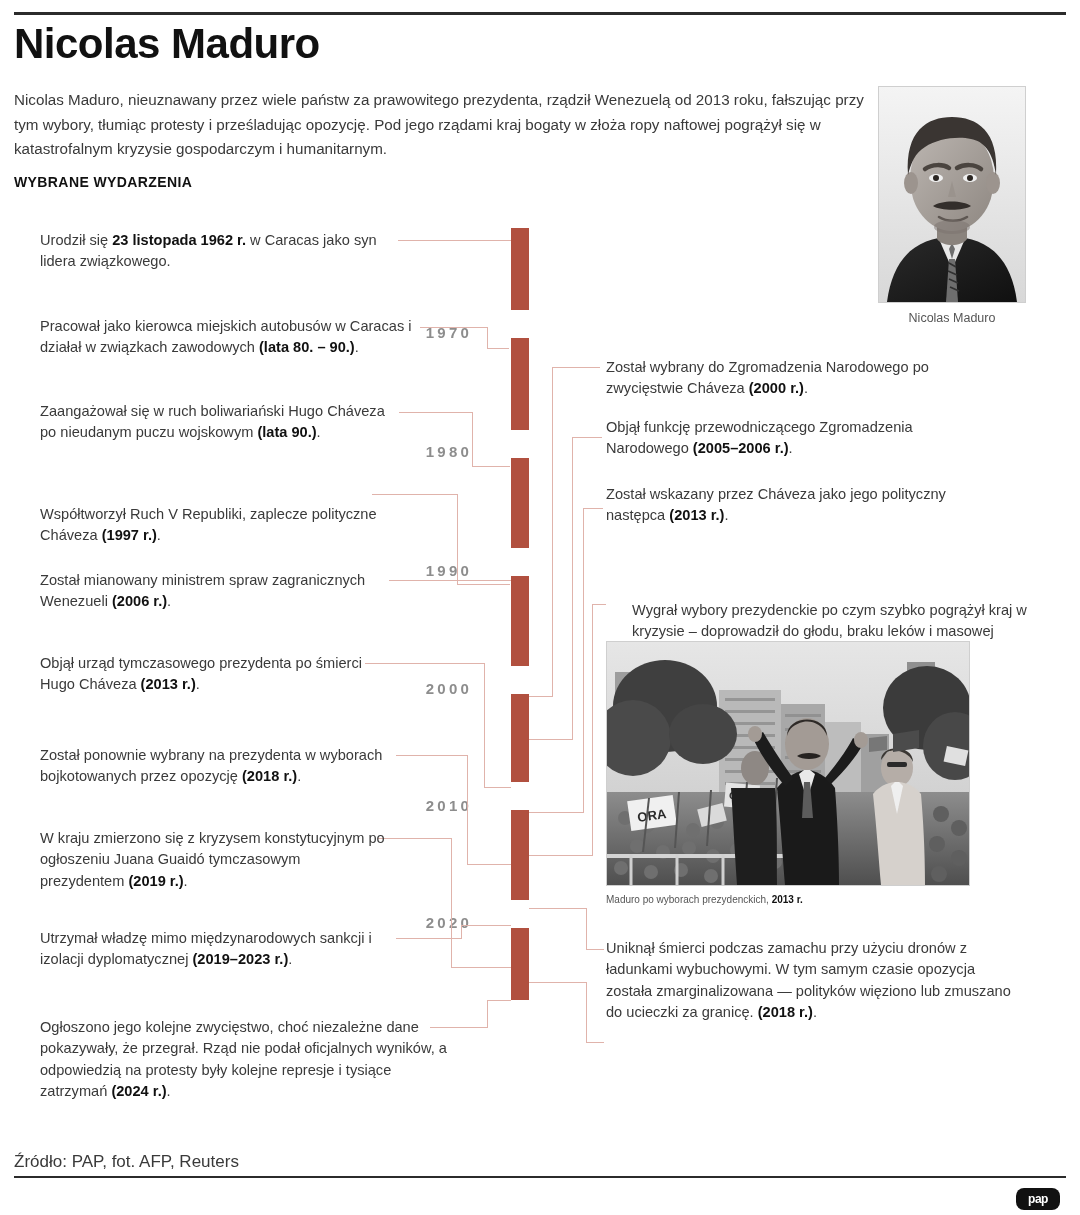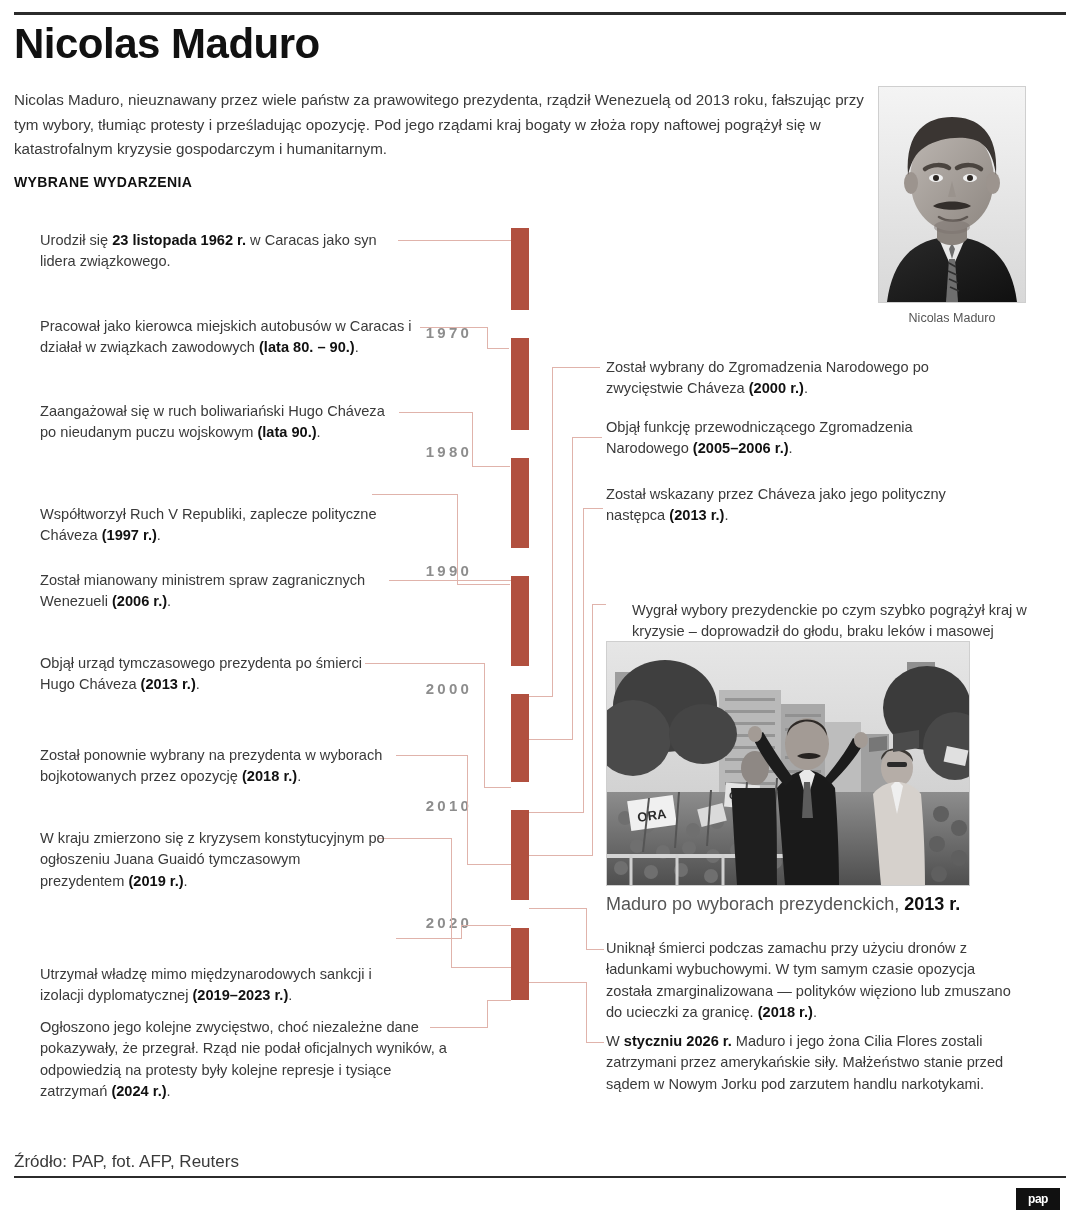--- a/index.html
+++ b/index.html
@@ -76,36 +76,36 @@
   .ev.right{text-align:left;}
 
   
   .photo-wrap{position:absolute;left:606px;top:641px;width:364px;}
   .photo{
     width:362px;height:243px;border:1px solid #cfcfcf;
     overflow:hidden;position:relative;background:#9a9a9a;
   }
   .photo svg{display:block;width:100%;height:100%;}
   .photo-cap{
-    margin-top:8px;font-size:18px;color:#555555;
+    margin-top:8px;font-size:10px;color:#555555;
   }
   .photo-cap b{color:#111111;font-weight:bold;}
 
   
   .source{
     position:absolute;left:14px;top:1152px;
     font-size:17px;color:#3a3a3a;
   }
   .bottom-rule{
     position:absolute;left:14px;top:1176px;width:1052px;height:2px;
     background:#2b2b2b;
   }
   .logo{
     position:absolute;left:1016px;top:1188px;
-    width:44px;height:22px;border-radius:0;background:#111111;
+    width:44px;height:22px;border-radius:8px;background:#111111;
     display:flex;align-items:center;justify-content:center;
   }
   .logo span{
     color:#ffffff;font-size:12px;font-weight:bold;letter-spacing:-0.5px;
     line-height:1;
   }
 </style>
 </head>
 <body>
 
@@ -265,29 +265,28 @@
   <div class="conn h" style="left:529px;top:982px;width:58px;"></div>
 
   <div class="ev left" style="left:40px;top:230px;width:360px;">Urodził się <b>23 listopada 1962 r.</b> w Caracas jako syn lidera związkowego.</div>
   <div class="ev left" style="left:40px;top:316px;width:385px;">Pracował jako kierowca miejskich autobusów w Caracas i działał w związkach zawodowych <b>(lata 80. – 90.)</b>.</div>
   <div class="ev left" style="left:40px;top:401px;width:365px;">Zaangażował się w ruch boliwariański Hugo Cháveza po nieudanym puczu wojskowym <b>(lata 90.)</b>.</div>
   <div class="ev left" style="left:40px;top:484px;width:340px;margin-top:20px;">Współtworzył Ruch V Republiki, zaplecze polityczne Cháveza <b>(1997 r.)</b>.</div>
   <div class="ev left" style="left:40px;top:570px;width:355px;">Został mianowany ministrem spraw zagranicznych Wenezueli <b>(2006 r.)</b>.</div>
   <div class="ev left" style="left:40px;top:653px;width:335px;">Objął urząd tymczasowego prezydenta po śmierci Hugo Cháveza <b>(2013 r.)</b>.</div>
   <div class="ev left" style="left:40px;top:745px;width:362px;">Został ponownie wybrany na prezydenta w wyborach bojkotowanych przez opozycję <b>(2018 r.)</b>.</div>
   <div class="ev left" style="left:40px;top:828px;width:348px;">W kraju zmierzono się z kryzysem konstytucyjnym po ogłoszeniu Juana Guaidó tymczasowym prezydentem <b>(2019 r.)</b>.</div>
-  <div class="ev left" style="left:40px;top:964px;width:368px;">Utrzymał władzę mimo międzynarodowych sankcji i izolacji dyplomatycznej <b>(2019–2023 r.)</b>.</div>
+  <div class="ev left" style="left:40px;top:928px;width:368px;">Utrzymał władzę mimo międzynarodowych sankcji i izolacji dyplomatycznej <b>(2019–2023 r.)</b>.</div>
   <div class="ev left" style="left:40px;top:1017px;width:412px;">Ogłoszono jego kolejne zwycięstwo, choć niezależne dane pokazywały, że przegrał. Rząd nie podał oficjalnych wyników, a odpowiedzią na protesty były kolejne represje i tysiące zatrzymań <b>(2024 r.)</b>.</div>
 
   <div class="ev right" style="left:606px;top:357px;width:345px;">Został wybrany do Zgromadzenia Narodowego po zwycięstwie Cháveza <b>(2000 r.)</b>.</div>
   <div class="ev right" style="left:606px;top:417px;width:340px;">Objął funkcję przewodniczącego Zgromadzenia Narodowego <b>(2005–2006 r.)</b>.</div>
   <div class="ev right" style="left:606px;top:484px;width:370px;">Został wskazany przez Cháveza jako jego polityczny następca <b>(2013 r.)</b>.</div>
   <div class="ev right" style="left:632px;top:560px;width:400px;margin-top:40px;">Wygrał wybory prezydenckie po czym szybko pogrążył kraj w kryzysie – doprowadził do głodu, braku leków i masowej emigracji. <b>(2013 r.)</b>.</div>
   <div class="ev right" style="left:606px;top:938px;width:412px;">Uniknął śmierci podczas zamachu przy użyciu dronów z ładunkami wybuchowymi. W tym samym czasie opozycja została zmarginalizowana — polityków więziono lub zmuszano do ucieczki za granicę. <b>(2018 r.)</b>.</div>
-  <div class="ev right" style="left:606px;top:1031px;width:408px;">W <b>styczniu 2026 r.</b> Maduro i jego żona Cilia Flores zostali zatrzymani przez amerykańskie siły. Małżeństwo stanie przed sądem w Nowym Jorku pod zarzutem handlu narkotykami.</div>
 
   <div class="photo-wrap">
     <div class="photo">
       <svg viewBox="0 0 362 243" preserveAspectRatio="none" aria-hidden="true">
         <defs>
           <linearGradient id="sky" x1="0" y1="0" x2="0" y2="1">
             <stop offset="0%" stop-color="#e6e6e6"></stop>
               <stop offset="100%" stop-color="#c6c6c6"></stop>
           </linearGradient>
           <linearGradient id="crowd" x1="0" y1="0" x2="0" y2="1">

